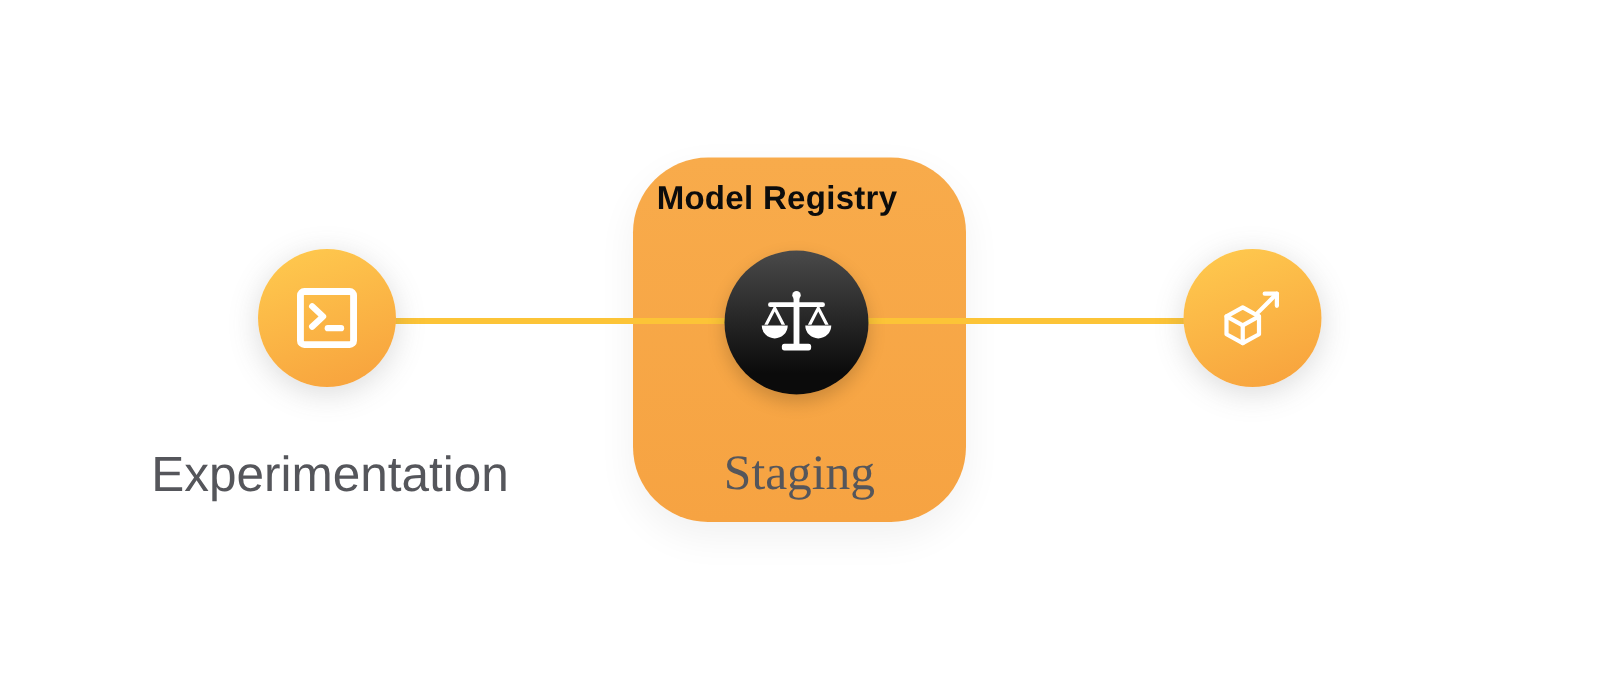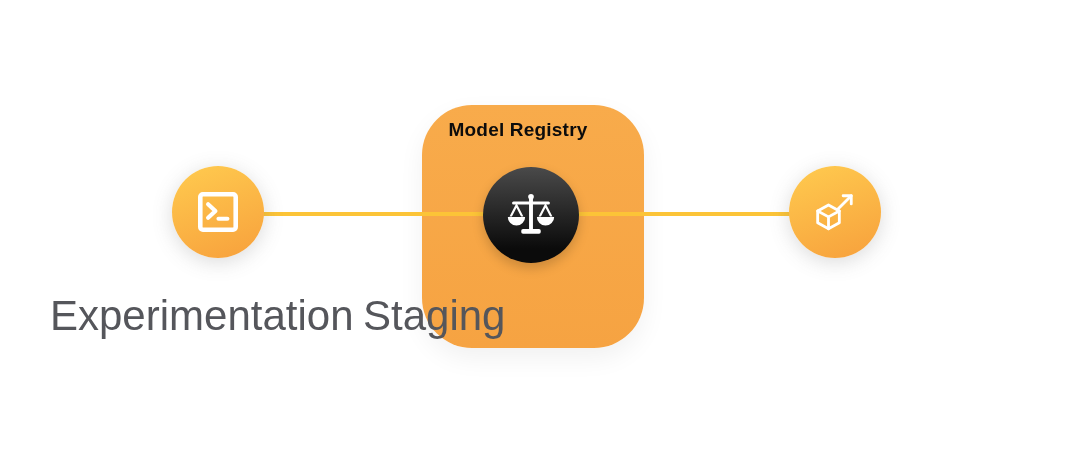--- a/index.html
+++ b/index.html
@@ -37,21 +37,21 @@
     background: linear-gradient(180deg, #F8AB4B 0%, #F6A342 100%);
     box-shadow: 0 10px 26px rgba(0,0,0,0.06);
     z-index: 1;
   }
   .registry-title {
     position: absolute;
     left: 0;
     top: 119px;
     width: 1036px;
     text-align: center;
-    font-size: 19px;
+    font-size: 22px;
     font-weight: 600;
     letter-spacing: 0.2px;
     color: #0C0C0C;
     z-index: 4;
   }
   
   .node-circle {
     position: absolute;
     width: 92px;
     height: 92px;
@@ -77,28 +77,29 @@
     z-index: 3;
     display: flex;
     align-items: center;
     justify-content: center;
   }
   
   .stage-label {
     position: absolute;
     top: 296px;
     width: 340px;
-    font-size: 42px;
+    text-align: center;
+    font-size: 33px;
     line-height: 40px;
     color: #55565B;
     z-index: 4;
     white-space: nowrap;
   }
   .stage-label.exp  { left: 50px;  }
-  .stage-label.stg  { left: 363px; }
+  .stage-label.stg  { left: 363px; font-family: Liberation Serif, serif; }
   .stage-label.prod { left: 673px; }
   .icon-svg { display: block; }
 </style>
 </head>
 <body>
 
 <div class="stage">
 
   <div class="connector"></div>
 

